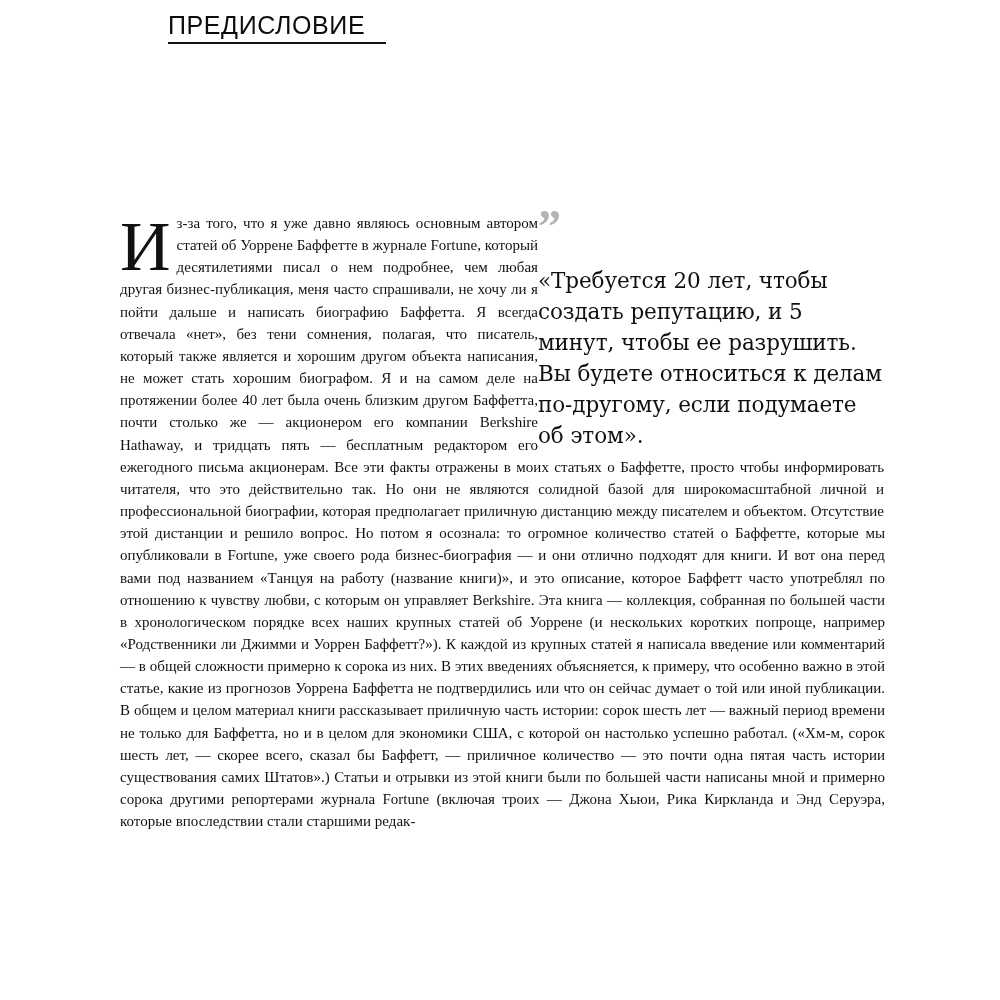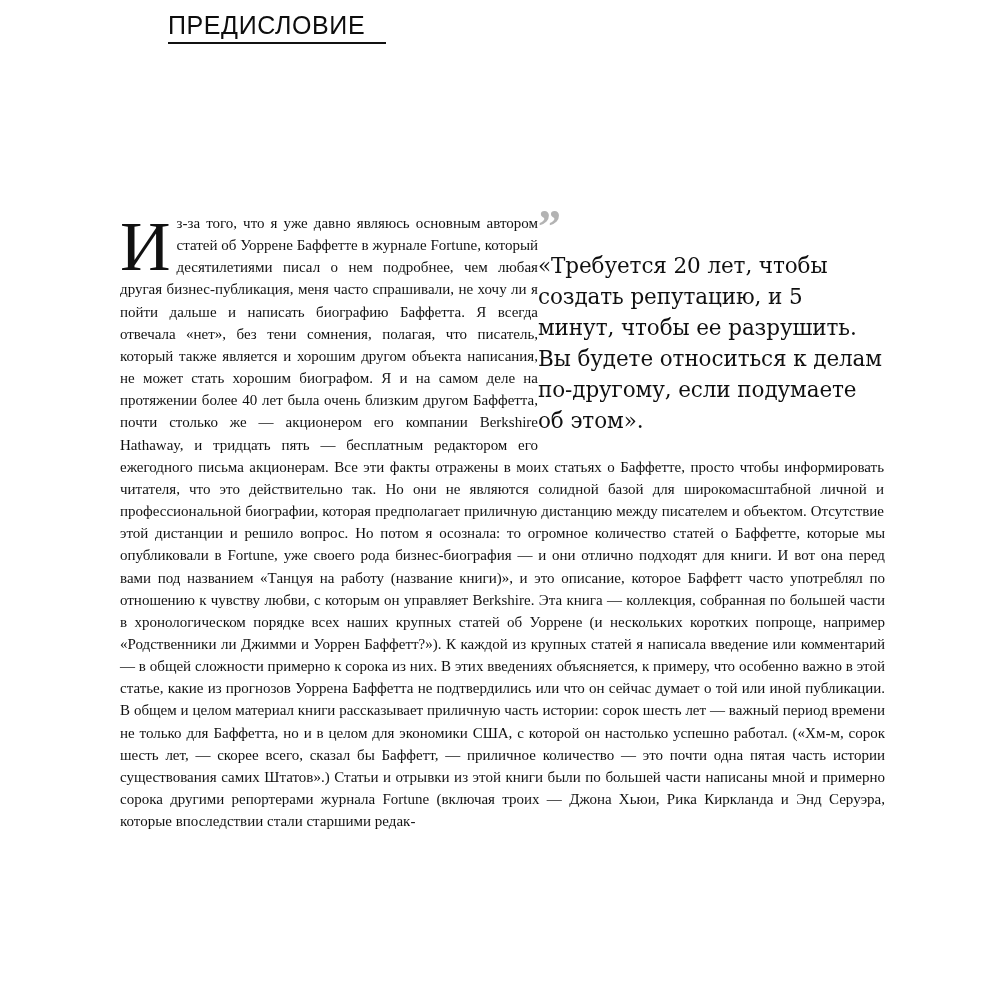--- a/index.html
+++ b/index.html
@@ -92,20 +92,21 @@
     font-weight: 700;
   }
   .pullquote-text {
     display: block;
     font-family: "DejaVu Serif", "Liberation Serif", serif;
     font-size: 21.5px;
     line-height: 31px;
     color: #0f0f0f;
     text-align: left;
     letter-spacing: -0.1px;
+    margin-top: 15px;
   }
 
   .spacer-before-quote {
     display: block;
     height: 296px;
     width: 1px;
     float: right;
     clear: right;
   }
 </style>

